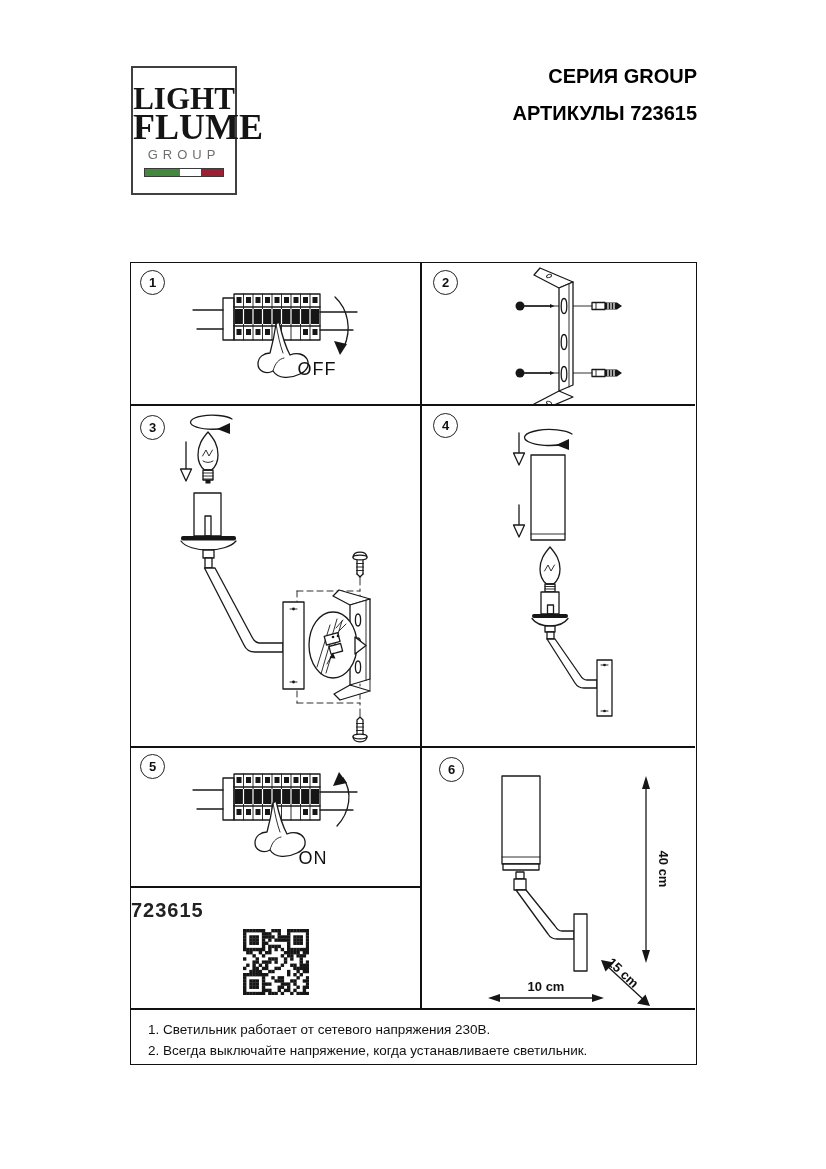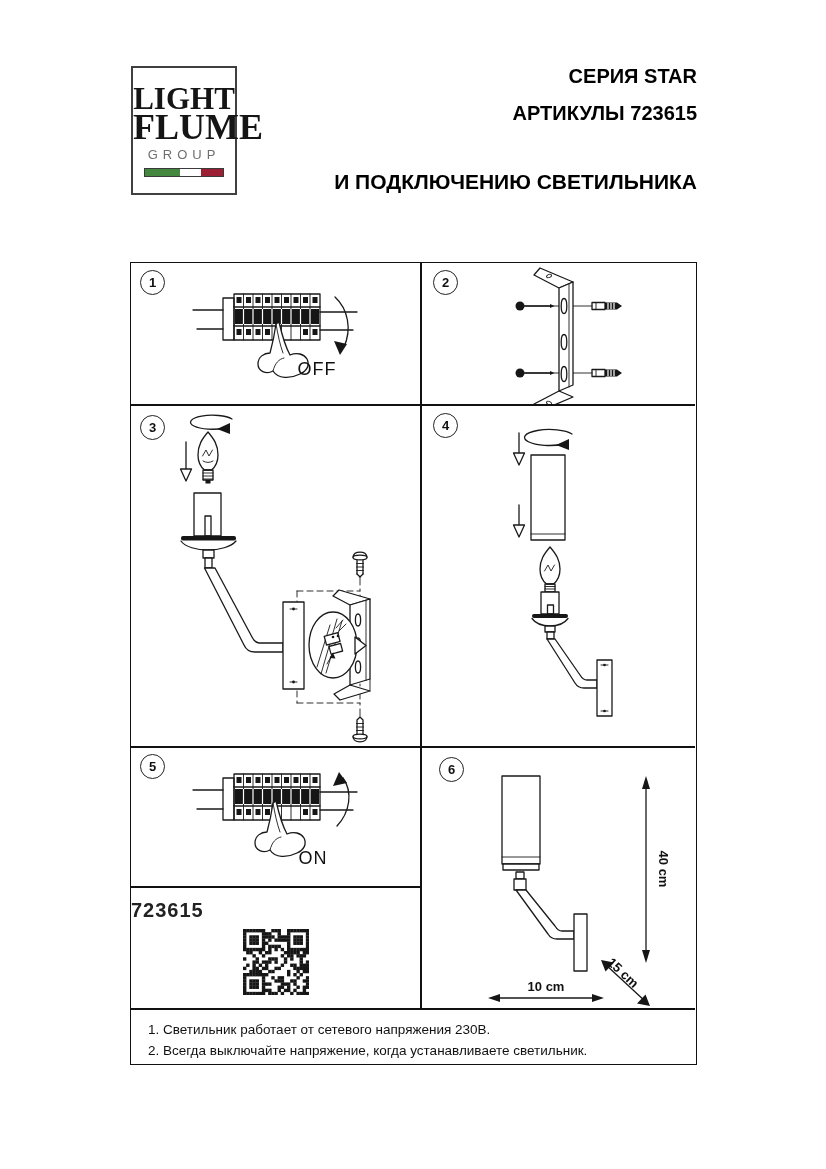--- a/index.html
+++ b/index.html
@@ -61,25 +61,24 @@
     <div class="logo-star">FLUME</div>
     <div class="logo-group">GROUP</div>
     <div class="logo-flag">
       <span class="flag-g" style="background: rgb(68, 136, 63);"></span>
       <span class="flag-w" style="background: rgb(255, 255, 255);"></span>
       <span class="flag-r" style="background: rgb(155, 32, 51);"></span>
     </div>
   </div>
 
   <div class="hdr-top">
-    <div>СЕРИЯ STAR</div>
+    <div>СЕРИЯ GROUP</div>
     <div>АРТИКУЛЫ 723615</div>
   </div>
   <div class="hdr-instr">
-    <div>И ПОДКЛЮЧЕНИЮ СВЕТИЛЬНИКА</div>
   </div>
 
   <div class="sheet">
 
     <div class="gl" style="left:289px;top:0;width:1.6px;height:745px;"></div>
     <div class="gl" style="left:0;top:141px;width:564px;height:1.6px;"></div>
     <div class="gl" style="left:0;top:483px;width:564px;height:1.6px;"></div>
     <div class="gl" style="left:0;top:745px;width:564px;height:1.6px;"></div>
     <div class="gl" style="left:0;top:623px;width:289px;height:1.6px;"></div>
 

